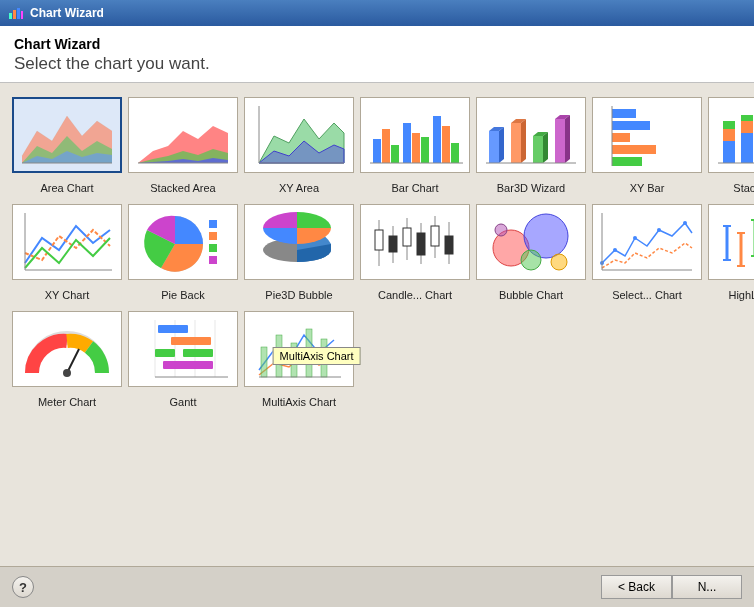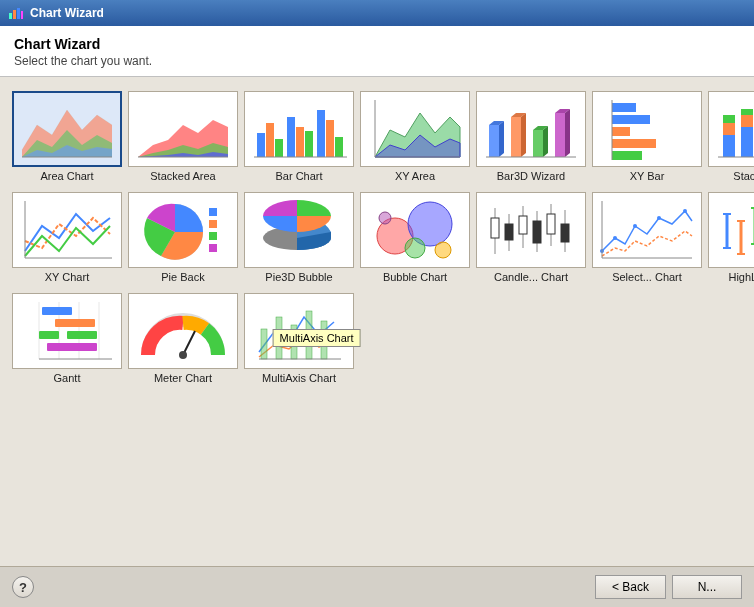--- a/index.html
+++ b/index.html
@@ -39,21 +39,21 @@
       padding: 10px 14px 8px;
       border-bottom: 1px solid #c0c0c0;
     }
     .dialog-header-title {
       font-size: 14px;
       font-weight: bold;
       color: #000;
       margin-bottom: 2px;
     }
     .dialog-header-subtitle {
-      font-size: 12px;
+      font-size: 17px;
       color: #444;
     }
     .chart-grid-area {
       flex: 1;
       overflow-y: auto;
       padding: 12px;
       background: #e8e4dc;
     }
     .chart-grid {
       display: grid;
@@ -78,21 +78,21 @@
       justify-content: center;
       overflow: hidden;
     }
     .chart-thumb.selected {
       border: 2px solid #1a4a8a;
       background: #dde8f8;
     }
     .chart-label {
       font-size: 11px;
       color: #222;
-      margin-top: 3px;
+      margin-top: 9px;
       text-align: right;
     }
     .tooltip {
       position: absolute;
       background: #ffffc0;
       border: 1px solid #888;
       padding: 2px 6px;
       font-size: 11px;
       white-space: nowrap;
       z-index: 10;
@@ -107,21 +107,20 @@
       display: flex;
       justify-content: space-between;
       align-items: center;
     }
     .footer-left {
       display: flex;
       align-items: center;
     }
     .footer-buttons {
       display: flex;
-      gap: 6px;
     }
     .btn {
       background: linear-gradient(to bottom, #f4f2ee, #ddd8d0);
       border: 1px solid #999;
       padding: 4px 16px;
       font-size: 12px;
       cursor: pointer;
       min-width: 70px;
       text-align: center;
     }
@@ -189,45 +188,45 @@
             <polygon points="5,62 20,61 35,60 50,58 65,60 80,57 95,59 95,62" fill="rgba(80,80,255,0.7)"></polygon>
             <line x1="5" y1="62" x2="95" y2="62" stroke="#888" stroke-width="1"></line>
           </svg>
         </div>
         <span class="chart-label">Stacked Area</span>
       </div>
 
       <div class="chart-item">
         <div class="chart-thumb">
           <svg width="100" height="68" viewBox="0 0 100 68">
+            <polygon points="10,62 25,35 40,42 55,18 70,38 85,22 95,32 95,62 10,62" fill="rgba(100,200,120,0.65)" stroke="#50a060" stroke-width="1"></polygon>
+            <polygon points="10,62 25,50 40,55 55,40 70,52 85,44 95,48 95,62 10,62" fill="rgba(80,80,220,0.5)" stroke="#4040cc" stroke-width="1"></polygon>
+            <line x1="10" y1="62" x2="95" y2="62" stroke="#888" stroke-width="1"></line>
+            <line x1="10" y1="5" x2="10" y2="62" stroke="#888" stroke-width="1"></line>
+          </svg>
+        </div>
+        <span class="chart-label">XY Area</span>
+      </div>
+
+      <div class="chart-item">
+        <div class="chart-thumb">
+          <svg width="100" height="68" viewBox="0 0 100 68">
             <rect x="8" y="38" width="8" height="24" fill="#4488ff"></rect>
             <rect x="17" y="28" width="8" height="34" fill="#ff8844"></rect>
             <rect x="26" y="44" width="8" height="18" fill="#44cc44"></rect>
             <rect x="38" y="22" width="8" height="40" fill="#4488ff"></rect>
             <rect x="47" y="32" width="8" height="30" fill="#ff8844"></rect>
             <rect x="56" y="36" width="8" height="26" fill="#44cc44"></rect>
             <rect x="68" y="15" width="8" height="47" fill="#4488ff"></rect>
             <rect x="77" y="25" width="8" height="37" fill="#ff8844"></rect>
             <rect x="86" y="42" width="8" height="20" fill="#44cc44"></rect>
             <line x1="5" y1="62" x2="98" y2="62" stroke="#888" stroke-width="1"></line>
           </svg>
         </div>
         <span class="chart-label">Bar Chart</span>
-      </div>
-
-      <div class="chart-item">
-        <div class="chart-thumb">
-          <svg width="100" height="68" viewBox="0 0 100 68">
-            <polygon points="10,62 25,35 40,42 55,18 70,38 85,22 95,32 95,62 10,62" fill="rgba(100,200,120,0.65)" stroke="#50a060" stroke-width="1"></polygon>
-            <polygon points="10,62 25,50 40,55 55,40 70,52 85,44 95,48 95,62 10,62" fill="rgba(80,80,220,0.5)" stroke="#4040cc" stroke-width="1"></polygon>
-            <line x1="10" y1="62" x2="95" y2="62" stroke="#888" stroke-width="1"></line>
-            <line x1="10" y1="5" x2="10" y2="62" stroke="#888" stroke-width="1"></line>
-          </svg>
-        </div>
-        <span class="chart-label">XY Area</span>
       </div>
 
       <div class="chart-item">
         <div class="chart-thumb">
           <svg width="100" height="68" viewBox="0 0 100 68">
 
             <rect x="8" y="30" width="10" height="32" fill="#6699ff"></rect>
             <polygon points="8,30 13,26 23,26 18,30" fill="#4477dd"></polygon>
             <polygon points="18,30 23,26 23,58 18,62" fill="#3366cc"></polygon>
             <rect x="30" y="22" width="10" height="40" fill="#ff9966"></rect>
@@ -325,48 +324,48 @@
             <path d="M48,20 L48,4 A34,16 0 0,0 14,20 Z" fill="#cc44cc"></path>
             <path d="M48,20 L14,20 A34,16 0 0,0 48,36 Z" fill="#4488ff"></path>
           </svg>
         </div>
         <span class="chart-label">Pie3D Bubble</span>
       </div>
 
       <div class="chart-item">
         <div class="chart-thumb">
           <svg width="100" height="68" viewBox="0 0 100 68">
-            <circle cx="30" cy="40" r="18" fill="rgba(255,80,80,0.5)" stroke="#dd4444" stroke-width="1"></circle>
-            <circle cx="65" cy="28" r="22" fill="rgba(80,80,255,0.5)" stroke="#4444dd" stroke-width="1"></circle>
-            <circle cx="50" cy="52" r="10" fill="rgba(80,200,80,0.5)" stroke="#44aa44" stroke-width="1"></circle>
-            <circle cx="78" cy="54" r="8" fill="rgba(255,180,0,0.5)" stroke="#dd9900" stroke-width="1"></circle>
-            <circle cx="20" cy="22" r="6" fill="rgba(180,80,180,0.5)" stroke="#884488" stroke-width="1"></circle>
-          </svg>
-        </div>
-        <span class="chart-label">Bubble Chart</span>
-      </div>
-
-      <div class="chart-item">
-        <div class="chart-thumb">
-          <svg width="100" height="68" viewBox="0 0 100 68">
             <line x1="14" y1="12" x2="14" y2="58" stroke="#888" stroke-width="1"></line>
             <rect x="10" y="22" width="8" height="20" fill="white" stroke="#333" stroke-width="1"></rect>
             <line x1="28" y1="18" x2="28" y2="55" stroke="#888" stroke-width="1"></line>
             <rect x="24" y="28" width="8" height="16" fill="#333" stroke="#333" stroke-width="1"></rect>
             <line x1="42" y1="10" x2="42" y2="52" stroke="#888" stroke-width="1"></line>
             <rect x="38" y="20" width="8" height="18" fill="white" stroke="#333" stroke-width="1"></rect>
             <line x1="56" y1="15" x2="56" y2="56" stroke="#888" stroke-width="1"></line>
             <rect x="52" y="25" width="8" height="22" fill="#333" stroke="#333" stroke-width="1"></rect>
             <line x1="70" y1="8" x2="70" y2="50" stroke="#888" stroke-width="1"></line>
             <rect x="66" y="18" width="8" height="20" fill="white" stroke="#333" stroke-width="1"></rect>
             <line x1="84" y1="14" x2="84" y2="56" stroke="#888" stroke-width="1"></line>
             <rect x="80" y="28" width="8" height="18" fill="#333" stroke="#333" stroke-width="1"></rect>
           </svg>
         </div>
         <span class="chart-label">Candle... Chart</span>
+      </div>
+
+      <div class="chart-item">
+        <div class="chart-thumb">
+          <svg width="100" height="68" viewBox="0 0 100 68">
+            <circle cx="30" cy="40" r="18" fill="rgba(255,80,80,0.5)" stroke="#dd4444" stroke-width="1"></circle>
+            <circle cx="65" cy="28" r="22" fill="rgba(80,80,255,0.5)" stroke="#4444dd" stroke-width="1"></circle>
+            <circle cx="50" cy="52" r="10" fill="rgba(80,200,80,0.5)" stroke="#44aa44" stroke-width="1"></circle>
+            <circle cx="78" cy="54" r="8" fill="rgba(255,180,0,0.5)" stroke="#dd9900" stroke-width="1"></circle>
+            <circle cx="20" cy="22" r="6" fill="rgba(180,80,180,0.5)" stroke="#884488" stroke-width="1"></circle>
+          </svg>
+        </div>
+        <span class="chart-label">Bubble Chart</span>
       </div>
 
       <div class="chart-item">
         <div class="chart-thumb">
           <svg width="100" height="68" viewBox="0 0 100 68">
             <polyline points="5,55 18,42 28,48 38,30 50,38 62,22 75,28 88,15 95,25" fill="none" stroke="#4488ff" stroke-width="1.5"></polyline>
             <circle cx="5" cy="55" r="2" fill="#4488ff"></circle>
             <circle cx="18" cy="42" r="2" fill="#4488ff"></circle>
             <circle cx="38" cy="30" r="2" fill="#4488ff"></circle>
             <circle cx="62" cy="22" r="2" fill="#4488ff"></circle>
@@ -401,49 +400,49 @@
             <line x1="80" y1="22" x2="88" y2="22" stroke="#44cc44" stroke-width="2"></line>
             <line x1="80" y1="58" x2="88" y2="58" stroke="#44cc44" stroke-width="2"></line>
           </svg>
         </div>
         <span class="chart-label">HighLow Ch...</span>
       </div>
 
       <div class="chart-item">
         <div class="chart-thumb">
           <svg width="100" height="68" viewBox="0 0 100 68">
+            <path d="M15,58 A32,32 0 0,1 85,58" fill="none" stroke="#ddd" stroke-width="14"></path>
+            <path d="M15,58 A32,32 0 0,1 50,26" fill="none" stroke="#ff4444" stroke-width="14"></path>
+            <path d="M50,26 A32,32 0 0,1 72,32" fill="none" stroke="#ffaa00" stroke-width="14"></path>
+            <path d="M72,32 A32,32 0 0,1 85,58" fill="none" stroke="#44cc44" stroke-width="14"></path>
+            <line x1="50" y1="58" x2="62" y2="34" stroke="#222" stroke-width="2"></line>
+            <circle cx="50" cy="58" r="4" fill="#444"></circle>
+          </svg>
+        </div>
+        <span class="chart-label">Meter Chart</span>
+      </div>
+
+      <div class="chart-item">
+        <div class="chart-thumb">
+          <svg width="100" height="68" viewBox="0 0 100 68">
             <line x1="22" y1="5" x2="22" y2="62" stroke="#ccc" stroke-width="0.5"></line>
             <line x1="42" y1="5" x2="42" y2="62" stroke="#ccc" stroke-width="0.5"></line>
             <line x1="62" y1="5" x2="62" y2="62" stroke="#ccc" stroke-width="0.5"></line>
             <line x1="82" y1="5" x2="82" y2="62" stroke="#ccc" stroke-width="0.5"></line>
             <rect x="25" y="10" width="30" height="8" fill="#4488ff" rx="1"></rect>
             <rect x="38" y="22" width="40" height="8" fill="#ff8844" rx="1"></rect>
             <rect x="22" y="34" width="20" height="8" fill="#44cc44" rx="1"></rect>
             <rect x="50" y="34" width="30" height="8" fill="#44cc44" rx="1"></rect>
             <rect x="30" y="46" width="50" height="8" fill="#cc44cc" rx="1"></rect>
             <line x1="22" y1="62" x2="95" y2="62" stroke="#888" stroke-width="1"></line>
           </svg>
         </div>
         <span class="chart-label">Gantt</span>
       </div>
 
-      <div class="chart-item">
-        <div class="chart-thumb">
-          <svg width="100" height="68" viewBox="0 0 100 68">
-            <path d="M15,58 A32,32 0 0,1 85,58" fill="none" stroke="#ddd" stroke-width="14"></path>
-            <path d="M15,58 A32,32 0 0,1 50,26" fill="none" stroke="#ff4444" stroke-width="14"></path>
-            <path d="M50,26 A32,32 0 0,1 72,32" fill="none" stroke="#ffaa00" stroke-width="14"></path>
-            <path d="M72,32 A32,32 0 0,1 85,58" fill="none" stroke="#44cc44" stroke-width="14"></path>
-            <line x1="50" y1="58" x2="62" y2="34" stroke="#222" stroke-width="2"></line>
-            <circle cx="50" cy="58" r="4" fill="#444"></circle>
-          </svg>
-        </div>
-        <span class="chart-label">Meter Chart</span>
-      </div>
-
       <div class="chart-item" style="position:relative;">
         <div class="chart-thumb">
           <svg width="100" height="68" viewBox="0 0 100 68">
             <polyline points="10,55 25,35 40,45 55,20 70,38 85,25" fill="none" stroke="#4488ff" stroke-width="1.5"></polyline>
             <polyline points="10,60 25,48 40,52 55,38 70,50 85,42" fill="none" stroke="#ff8844" stroke-width="1.5"></polyline>
             <rect x="12" y="32" width="6" height="30" fill="rgba(100,200,100,0.5)" stroke="#44aa44" stroke-width="0.5"></rect>
             <rect x="27" y="20" width="6" height="42" fill="rgba(100,200,100,0.5)" stroke="#44aa44" stroke-width="0.5"></rect>
             <rect x="42" y="28" width="6" height="34" fill="rgba(100,200,100,0.5)" stroke="#44aa44" stroke-width="0.5"></rect>
             <rect x="57" y="14" width="6" height="48" fill="rgba(100,200,100,0.5)" stroke="#44aa44" stroke-width="0.5"></rect>
             <rect x="72" y="24" width="6" height="38" fill="rgba(100,200,100,0.5)" stroke="#44aa44" stroke-width="0.5"></rect>

